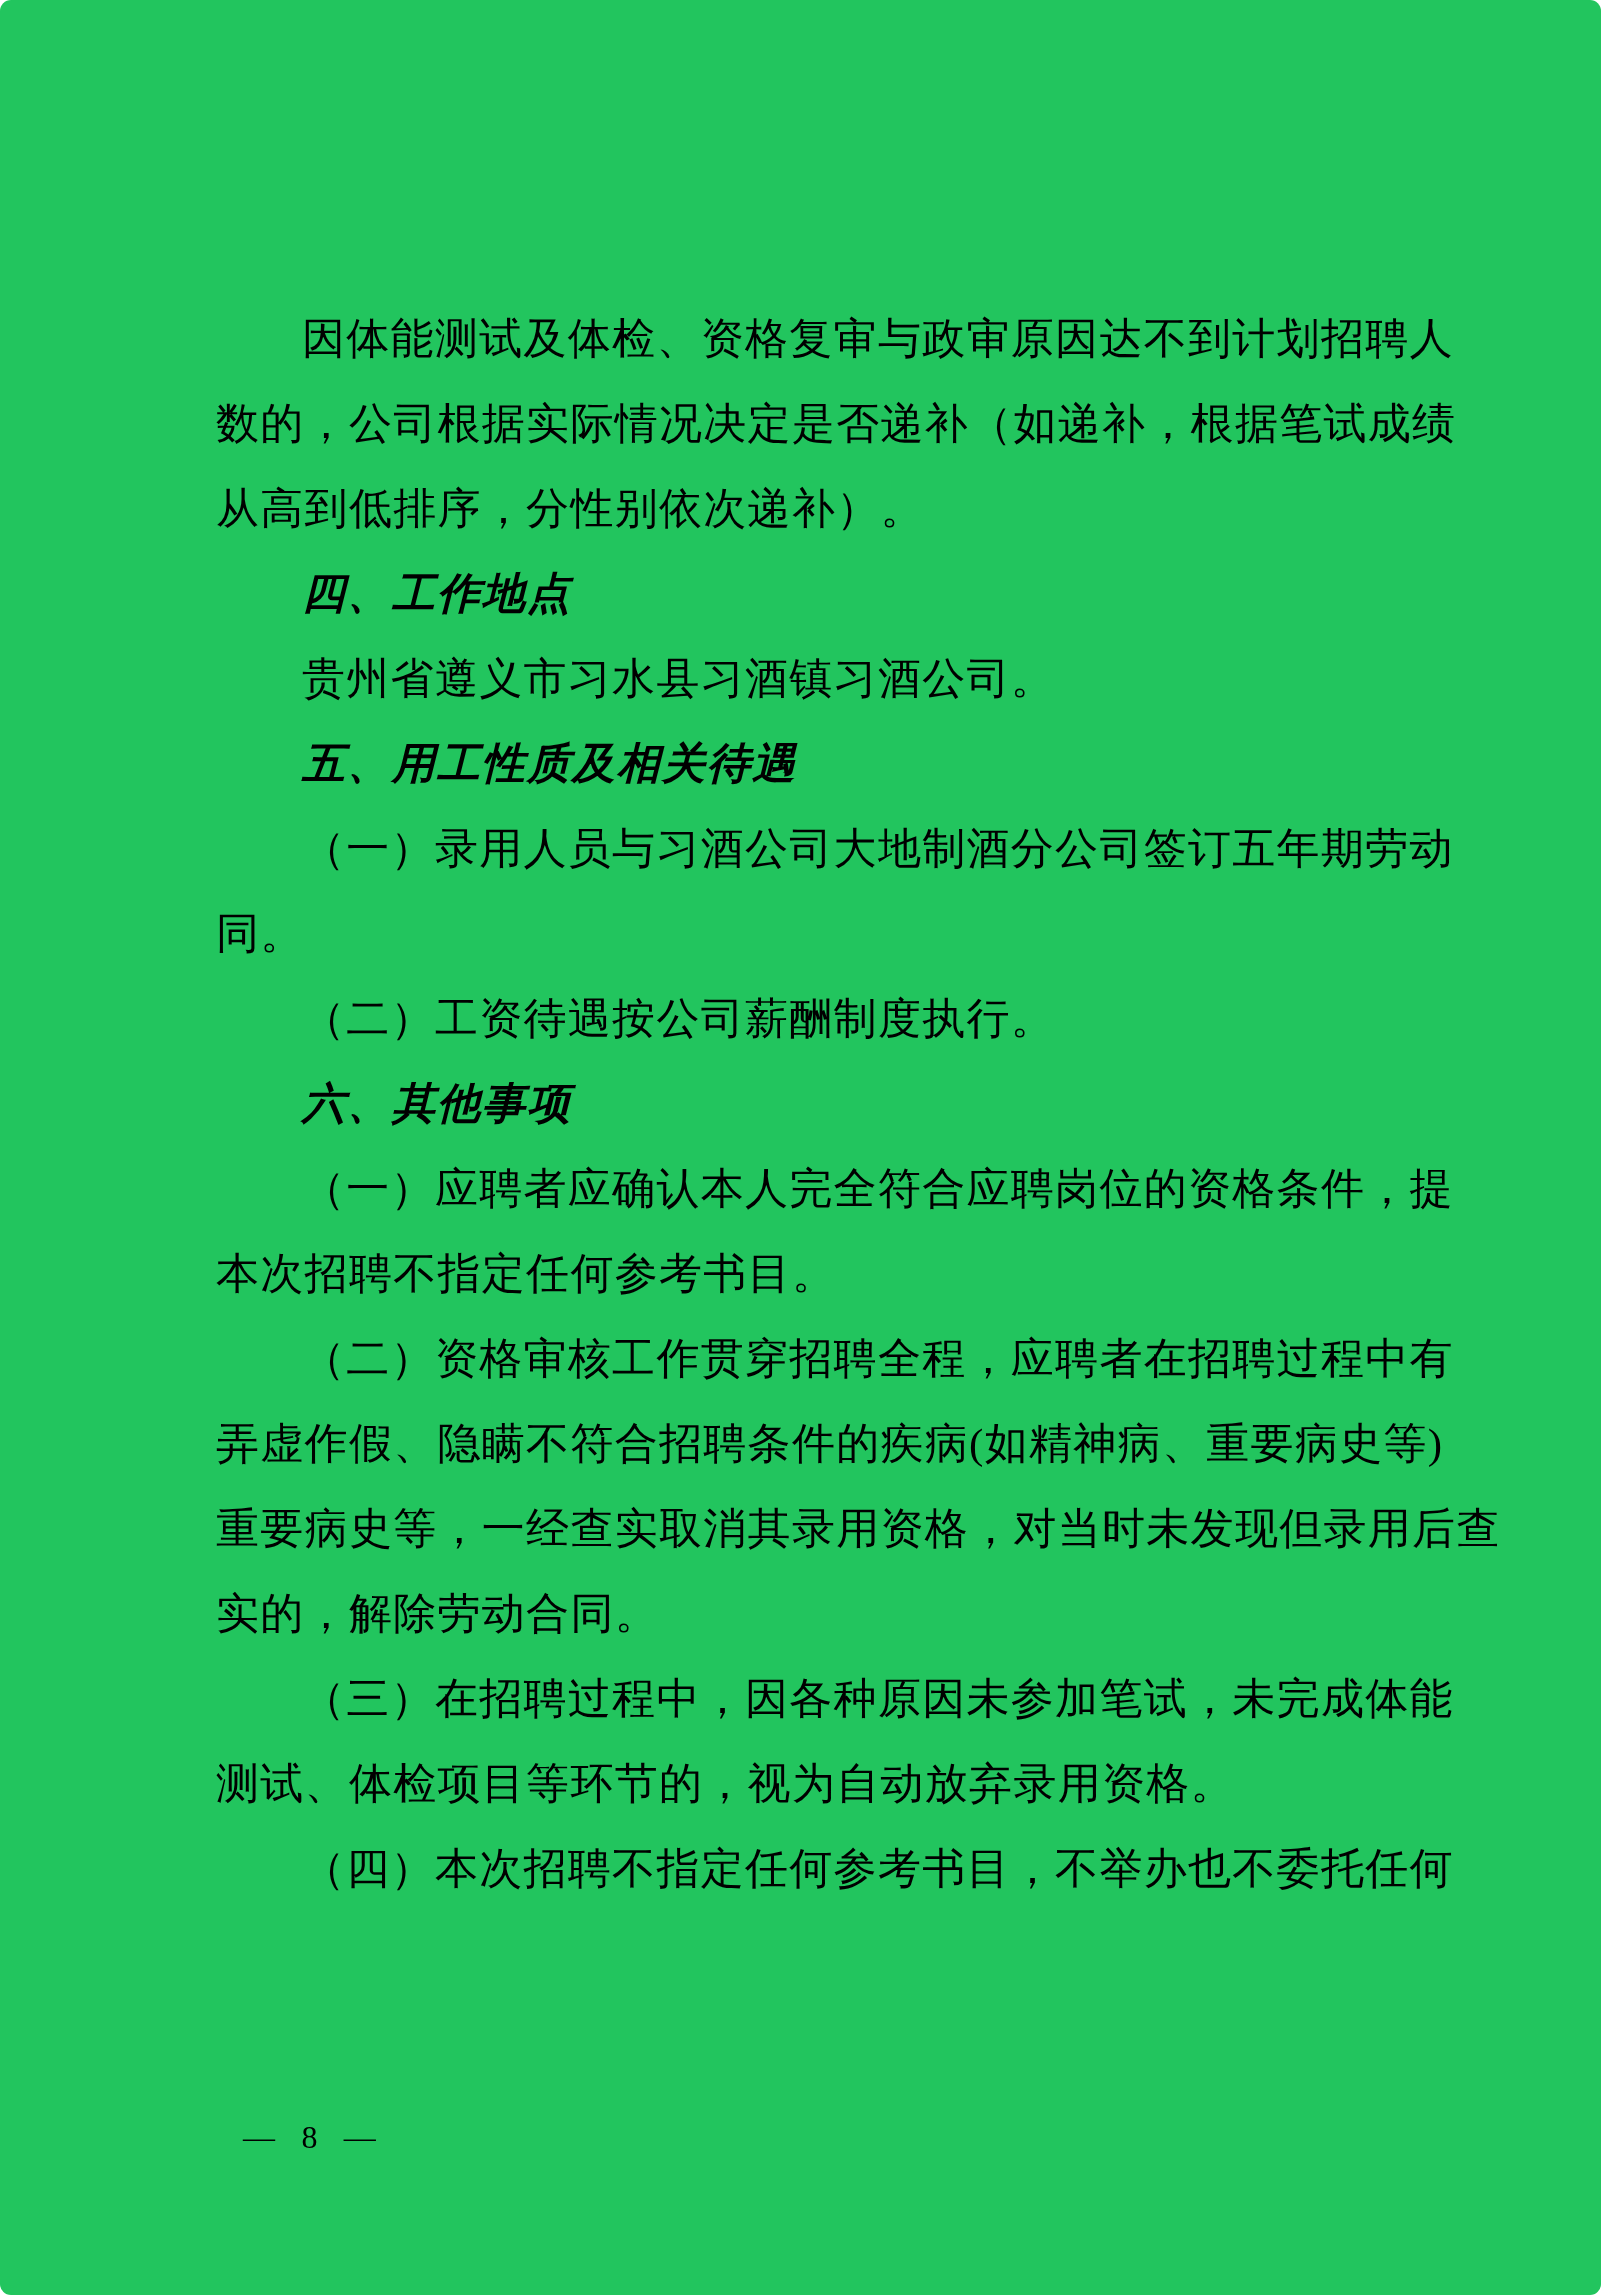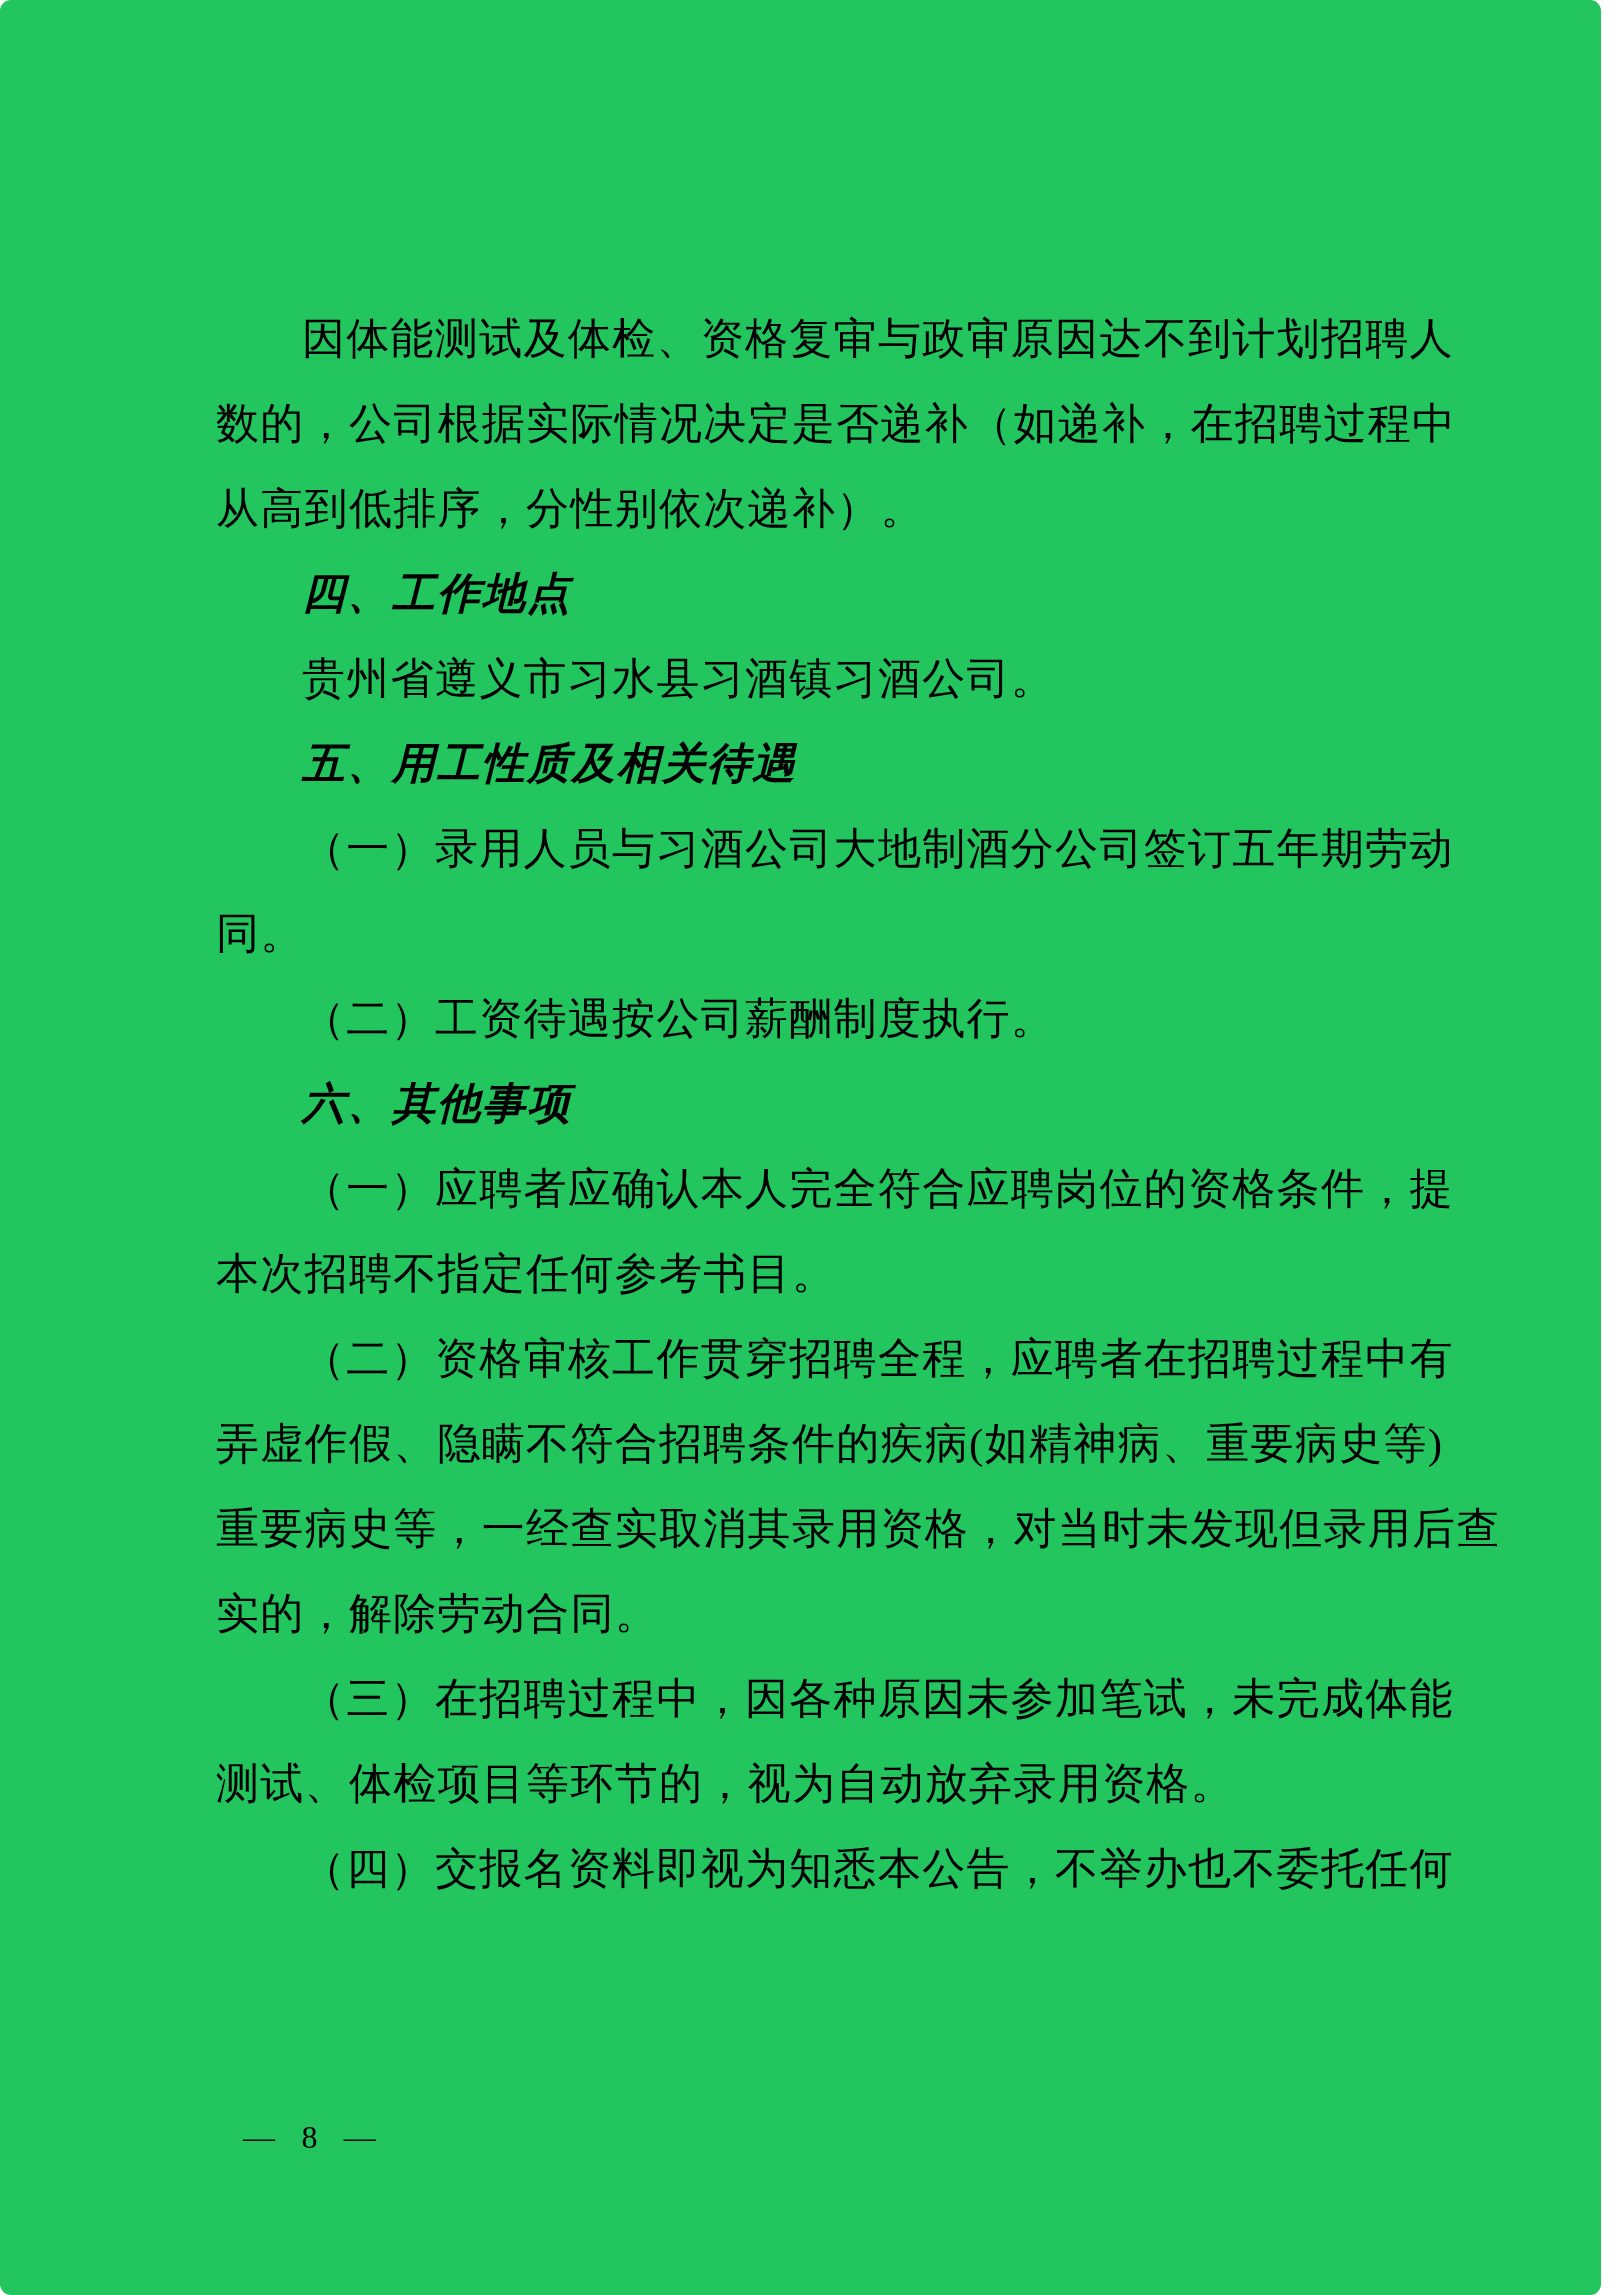--- a/index.html
+++ b/index.html
@@ -52,35 +52,35 @@
     color: #000000;
     white-space: nowrap;
   }
 </style>
 </head>
 <body>
 
 <div class="page">
   <div class="content">
       <div class="line body indent">因体能测试及体检、资格复审与政审原因达不到计划招聘人</div>
-      <div class="line body">数的，公司根据实际情况决定是否递补（如递补，在招聘过程中</div>
+      <div class="line body">数的，公司根据实际情况决定是否递补（如递补，根据笔试成绩</div>
       <div class="line body">从高到低排序，分性别依次递补）。</div>
       <div class="line heading indent">四、工作地点</div>
       <div class="line body indent">贵州省遵义市习水县习酒镇习酒公司。</div>
       <div class="line heading indent">五、用工性质及相关待遇</div>
       <div class="line body indent">（一）录用人员与习酒公司大地制酒分公司签订五年期劳动</div>
       <div class="line body">同。</div>
       <div class="line body indent">（二）工资待遇按公司薪酬制度执行。</div>
       <div class="line heading indent">六、其他事项</div>
       <div class="line body indent">（一）应聘者应确认本人完全符合应聘岗位的资格条件，提</div>
       <div class="line body">本次招聘不指定任何参考书目。</div>
       <div class="line body indent">（二）资格审核工作贯穿招聘全程，应聘者在招聘过程中有</div>
       <div class="line body">弄虚作假、隐瞒不符合招聘条件的疾病(如精神病、重要病史等)</div>
       <div class="line body">重要病史等，一经查实取消其录用资格，对当时未发现但录用后查</div>
       <div class="line body">实的，解除劳动合同。</div>
       <div class="line body indent">（三）在招聘过程中，因各种原因未参加笔试，未完成体能</div>
       <div class="line body">测试、体检项目等环节的，视为自动放弃录用资格。</div>
-      <div class="line body indent">（四）交报名资料即视为知悉本公告，不举办也不委托任何</div>
+      <div class="line body indent">（四）本次招聘不指定任何参考书目，不举办也不委托任何</div>
     </div>
 
   <div class="footer">— 8 —</div>
 </div>
 
 
 </body></html>

